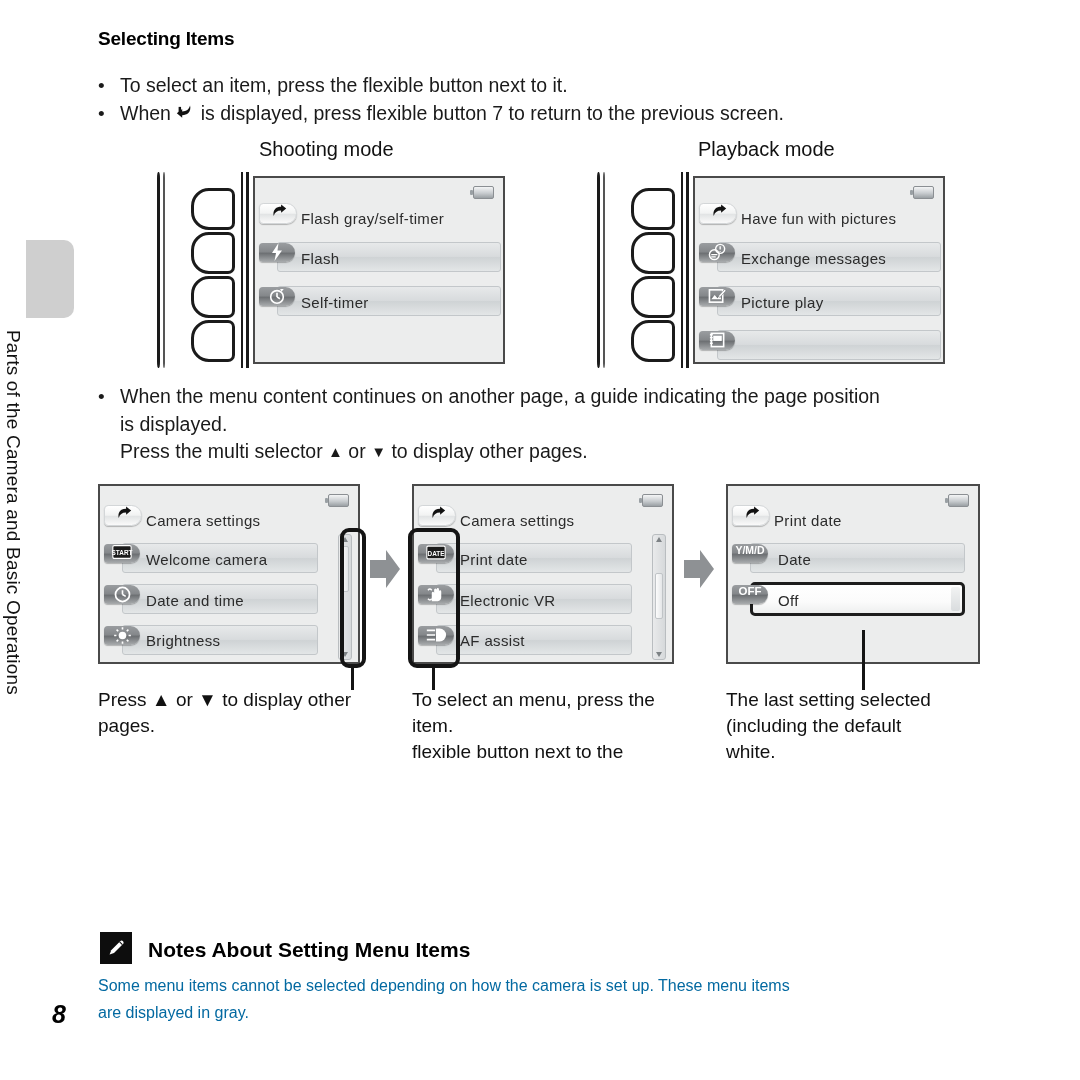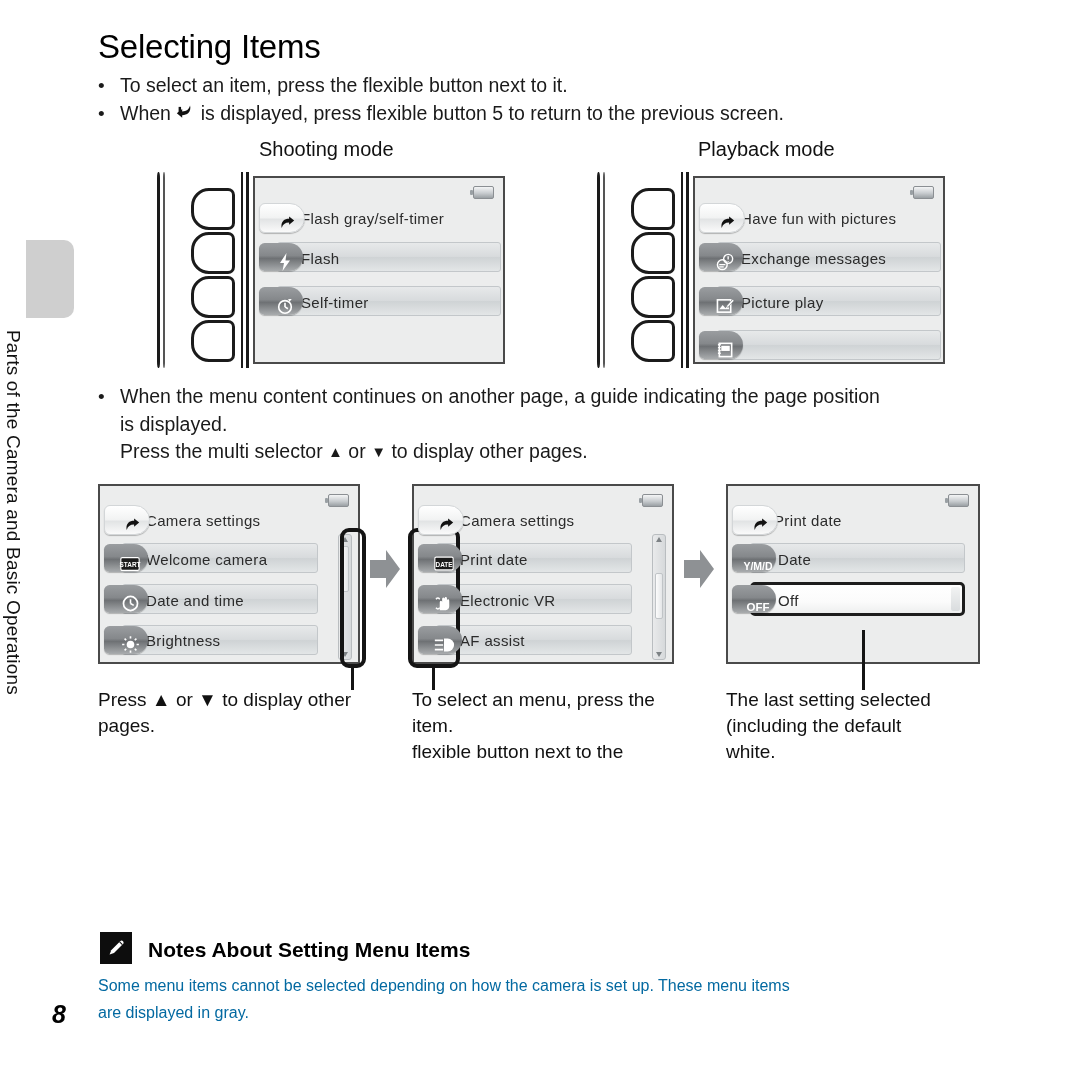--- a/index.html
+++ b/index.html
@@ -24,21 +24,21 @@
     font-size:19px;letter-spacing:.2px;color:#111;white-space:nowrap;
   }
   .page-num{
     position:absolute;left:52px;top:1000px;
     font-size:25px;font-style:italic;font-weight:700;color:#000;
   }
 
   
   .h1{
     position:absolute;left:98px;top:28px;
-    font-size:33px;font-weight:400;letter-spacing:-.2px;color:#000;
+    font-size:19px;font-weight:700;letter-spacing:-.2px;color:#000;
   }
   .bullet-list{position:absolute;left:98px;top:72px;width:900px;}
   .bl-row{display:flex;align-items:flex-start;font-size:19.5px;line-height:27px;margin-bottom:1px;}
   .bl-dot{width:22px;flex:0 0 22px;text-align:left;font-size:19px;line-height:27px;}
   .bl-txt{flex:1;}
   .inline-back{
     display:inline-block;vertical-align:-2px;font-size:19px;font-weight:700;
   }
   .tri{display:inline-block;font-size:15px;vertical-align:1px;}
 
@@ -97,27 +97,26 @@
   .row-bar.head{background:transparent;border:none;}
   .row-bar.sel{
     background:linear-gradient(180deg,#ffffff 0%,#fbfbfb 60%,#eeefef 100%);
     border:3px solid #1d1d1d;border-radius:5px;
   }
   .row-bar.sel:after{
     content:"";position:absolute;right:2px;top:2px;bottom:2px;width:9px;
     background:linear-gradient(180deg,#f2f3f3,#d9dcde);border-radius:2px;
   }
   .pill{
-    position:absolute;left:0;width:36px;height:28px;
+    position:absolute;left:0;width:36px;height:19px;
     border-radius:6px 15px 15px 6px;
     background:linear-gradient(180deg,#9a9da0 0%,#85888b 45%,#6e7174 55%,#a9acae 100%);
-    display:flex;align-items:flex-end;justify-content:center;
+    display:flex;align-items:flex-start;justify-content:center;
     color:#fff;font-size:11px;font-weight:700;z-index:4;
     box-shadow:0 1px 1px rgba(0,0,0,.25);
-    padding-left:8px;
   }
   .pill.light{
     background:linear-gradient(180deg,#ffffff 0%,#f2f3f3 48%,#e2e4e5 55%,#fafafa 100%);
     color:#111;border:1px solid #d3d6d8;
   }
   .pill svg{display:block;}
   .row-txt{
     position:absolute;font-size:15px;color:#2b2b2b;letter-spacing:.35px;
     white-space:nowrap;z-index:3;
   }
@@ -181,21 +180,21 @@
     <div class="bl-row">
       <span class="bl-dot">•</span>
       <span class="bl-txt">To select an item, press the flexible button next to it.</span>
     </div>
     <div class="bl-row">
       <span class="bl-dot">•</span>
       <span class="bl-txt">
         <span>When </span><span class="inline-back"><svg width="19" height="17" viewBox="0 0 20 18">
               <path d="M13.5 3.2 L13.5 0.6 L19.2 5.2 L13.5 9.8 L13.5 7.2 C9 7.2 6.2 9.3 5.2 13.4 C4.4 10.6 5.0 7.3 7.0 5.4 C8.6 3.9 10.8 3.2 13.5 3.2 Z" fill="#111" transform="rotate(180 10 7)"></path>
               <path d="M4.0 2.0 L4.0 9.0" stroke="#111" stroke-width="2.6" fill="none"></path>
-            </svg></span><span> is displayed, press flexible button 5 to return to the previous screen.</span>
+            </svg></span><span> is displayed, press flexible button 7 to return to the previous screen.</span>
       </span>
     </div>
   </div>
 
   <div class="mode-label ml-shoot">Shooting mode</div>
   <div class="mode-label ml-play">Playback mode</div>
 
   <div class="device" style="left:155px;top:172px;width:350px;height:196px;">
     <div class="dev-edge" style="height:196px;"></div>
     <div class="fbtn" style="left:36px;top:16px;"></div>

